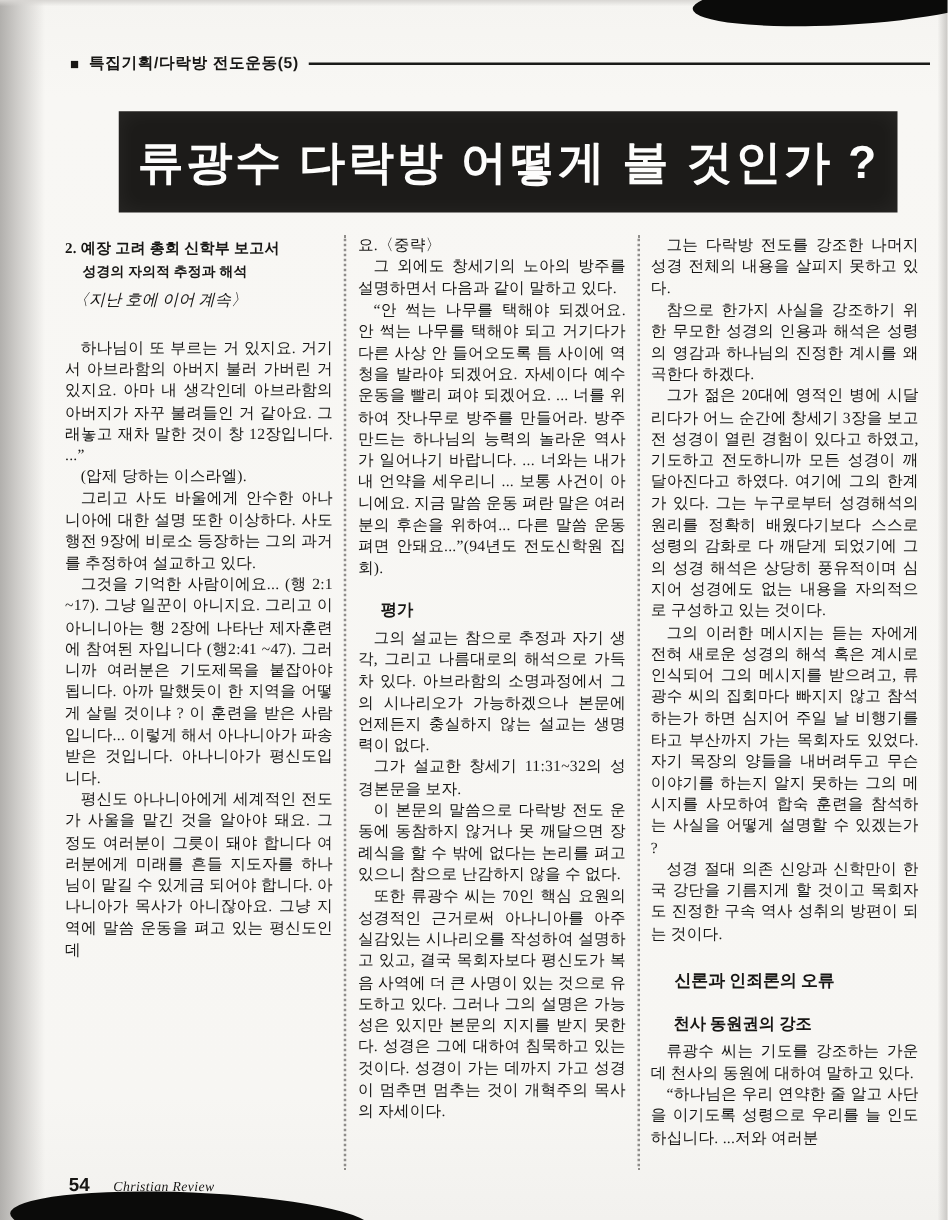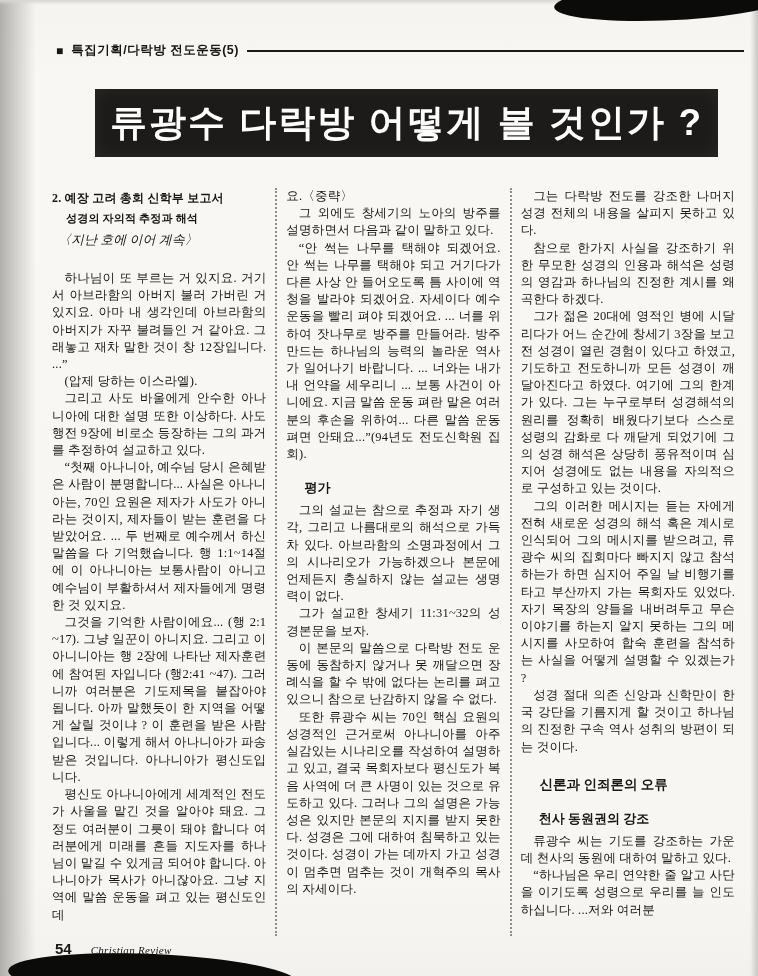--- a/index.html
+++ b/index.html
@@ -39,21 +39,21 @@
   .kicker-row {
     position:absolute; left:56px; right:14px; top:42px;
     display:flex; align-items:center; gap:8px;
     font-family:"Liberation Sans","DejaVu Sans",sans-serif;
   }
   .kicker-bullet { font-size:12px; line-height:12px; }
   .kicker-text { font-size:12.5px; font-weight:bold; letter-spacing:.5px; white-space:nowrap; }
   .kicker-rule { flex:1; height:2px; background:#1a1a18; margin-top:1px; }
   
   .banner {
-    position:absolute; left:95px; top:89px; width:623px; height:68px;
+    position:absolute; left:95px; top:89px; width:623px; height:81px;
     background:#1c1b19;
     display:flex; align-items:center; justify-content:center;
     box-shadow:inset 0 0 18px rgba(255,255,255,.06);
   }
   .banner-title {
     color:#fdfdfc; font-family:"Liberation Sans","DejaVu Sans",sans-serif;
     font-weight:bold; font-size:37px; letter-spacing:2px; white-space:nowrap;
   }
   
   .columns {
@@ -105,42 +105,41 @@
 
 <div class="columns">
 
   <div class="col">
     <div class="lc-head1">2. 예장 고려 총회 신학부 보고서</div>
     <div class="lc-head2">성경의 자의적 추정과 해석</div>
     <div class="lc-note">〈지난 호에 이어 계속〉</div>
     <p>하나님이 또 부르는 거 있지요. 거기서 아브라함의 아버지 불러 가버린 거 있지요. 아마 내 생각인데 아브라함의 아버지가 자꾸 불려들인 거 같아요. 그래놓고 재차 말한 것이 창 12장입니다. ...”</p>
     <p>(압제 당하는 이스라엘).</p>
     <p>그리고 사도 바울에게 안수한 아나니아에 대한 설명 또한 이상하다. 사도행전 9장에 비로소 등장하는 그의 과거를 추정하여 설교하고 있다.</p>
-    <p>“첫째 아나니아, 예수님 당시 은혜받은 사람이 분명합니다... 사실은 아나니아는, 70인 요원은 제자가 사도가 아니라는 것이지, 제자들이 받는 훈련을 다 받았어요. ... 두 번째로 예수께서 하신 말씀을 다 기억했습니다. 행 1:1~14절에 이 아나니아는 보통사람이 아니고 예수님이 부활하셔서 제자들에게 명령한 것 있지요.</p>
     <p>그것을 기억한 사람이에요... (행 2:1~17). 그냥 일꾼이 아니지요. 그리고 이 아니니아는 행 2장에 나타난 제자훈련에 참여된 자입니다 (행2:41 ~47). 그러니까 여러분은 기도제목을 붙잡아야 됩니다. 아까 말했듯이 한 지역을 어떻게 살릴 것이냐 ? 이 훈련을 받은 사람입니다... 이렇게 해서 아나니아가 파송받은 것입니다. 아나니아가 평신도입니다.</p>
     <p>평신도 아나니아에게 세계적인 전도가 사울을 맡긴 것을 알아야 돼요. 그 정도 여러분이 그릇이 돼야 합니다 여러분에게 미래를 흔들 지도자를 하나님이 맡길 수 있게금 되어야 합니다. 아나니아가 목사가 아니잖아요. 그냥 지역에 말씀 운동을 펴고 있는 평신도인데</p>
   </div>
 
   <div class="col">
     <p class="cont">요.〈중략〉</p>
     <p>그 외에도 창세기의 노아의 방주를 설명하면서 다음과 같이 말하고 있다.</p>
     <p>“안 썩는 나무를 택해야 되겠어요. 안 썩는 나무를 택해야 되고 거기다가 다른 사상 안 들어오도록 틈 사이에 역청을 발라야 되겠어요. 자세이다 예수 운동을 빨리 펴야 되겠어요. ... 너를 위하여 잣나무로 방주를 만들어라. 방주 만드는 하나님의 능력의 놀라운 역사가 일어나기 바랍니다. ... 너와는 내가 내 언약을 세우리니 ... 보통 사건이 아니에요. 지금 말씀 운동 펴란 말은 여러분의 후손을 위하여... 다른 말씀 운동 펴면 안돼요...”(94년도 전도신학원 집회).</p>
     <div class="subhead">평가</div>
     <p>그의 설교는 참으로 추정과 자기 생각, 그리고 나름대로의 해석으로 가득차 있다. 아브라함의 소명과정에서 그의 시나리오가 가능하겠으나 본문에 언제든지 충실하지 않는 설교는 생명력이 없다.</p>
     <p>그가 설교한 창세기 11:31~32의 성경본문을 보자.</p>
     <p>이 본문의 말씀으로 다락방 전도 운동에 동참하지 않거나 못 깨달으면 장례식을 할 수 밖에 없다는 논리를 펴고 있으니 참으로 난감하지 않을 수 없다.</p>
     <p>또한 류광수 씨는 70인 핵심 요원의 성경적인 근거로써 아나니아를 아주 실감있는 시나리오를 작성하여 설명하고 있고, 결국 목회자보다 평신도가 복음 사역에 더 큰 사명이 있는 것으로 유도하고 있다. 그러나 그의 설명은 가능성은 있지만 본문의 지지를 받지 못한다. 성경은 그에 대하여 침묵하고 있는 것이다. 성경이 가는 데까지 가고 성경이 멈추면 멈추는 것이 개혁주의 목사의 자세이다.</p>
   </div>
 
   <div class="col">
     <p>그는 다락방 전도를 강조한 나머지 성경 전체의 내용을 살피지 못하고 있다.</p>
     <p>참으로 한가지 사실을 강조하기 위한 무모한 성경의 인용과 해석은 성령의 영감과 하나님의 진정한 계시를 왜곡한다 하겠다.</p>
     <p>그가 젊은 20대에 영적인 병에 시달리다가 어느 순간에 창세기 3장을 보고 전 성경이 열린 경험이 있다고 하였고, 기도하고 전도하니까 모든 성경이 깨달아진다고 하였다. 여기에 그의 한계가 있다. 그는 누구로부터 성경해석의 원리를 정확히 배웠다기보다 스스로 성령의 감화로 다 깨닫게 되었기에 그의 성경 해석은 상당히 풍유적이며 심지어 성경에도 없는 내용을 자의적으로 구성하고 있는 것이다.</p>
     <p>그의 이러한 메시지는 듣는 자에게 전혀 새로운 성경의 해석 혹은 계시로 인식되어 그의 메시지를 받으려고, 류광수 씨의 집회마다 빠지지 않고 참석하는가 하면 심지어 주일 날 비행기를 타고 부산까지 가는 목회자도 있었다. 자기 목장의 양들을 내버려두고 무슨 이야기를 하는지 알지 못하는 그의 메시지를 사모하여 합숙 훈련을 참석하는 사실을 어떻게 설명할 수 있겠는가 ?</p>
-    <p>성경 절대 의존 신앙과 신학만이 한국 강단을 기름지게 할 것이고 하나님의 진정한 구속 역사 성취의 방편이 되는 것이다.</p>
+    <p>성경 절대 의존 신앙과 신학만이 한국 강단을 기름지게 할 것이고 목회자도 진정한 구속 역사 성취의 방편이 되는 것이다.</p>
     <div class="subhead big">신론과 인죄론의 오류</div>
     <div class="subhead">천사 동원권의 강조</div>
     <p>류광수 씨는 기도를 강조하는 가운데 천사의 동원에 대하여 말하고 있다.</p>
     <p>“하나님은 우리 연약한 줄 알고 사단을 이기도록 성령으로 우리를 늘 인도하십니다. ...저와 여러분</p>
   </div>
 
 </div>
 
 <div class="footer">
   <span class="footer-num">54</span>

